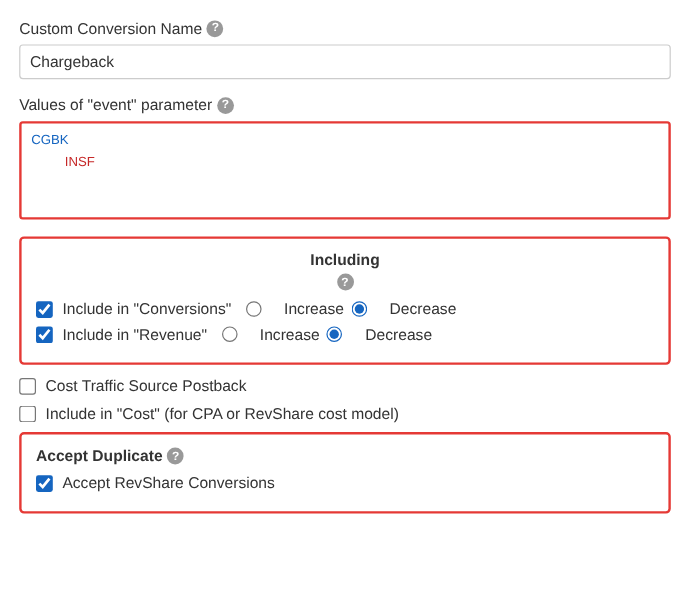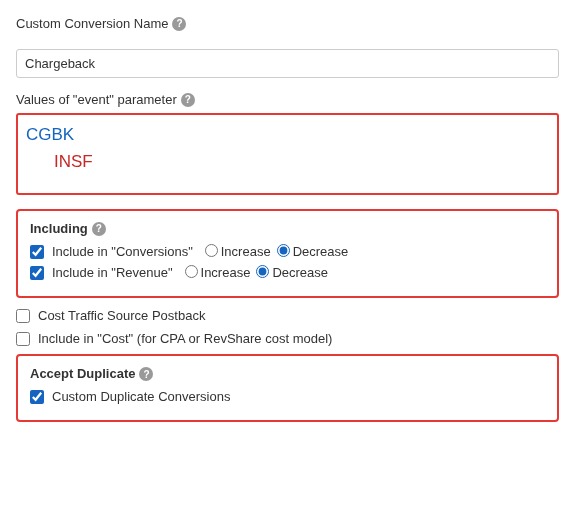--- a/index.html
+++ b/index.html
@@ -36,35 +36,35 @@
     }
     .text-input {
       width: 100%;
       border: 1px solid #ccc;
       border-radius: 3px;
       padding: 6px 8px;
       font-size: 13px;
       color: #333;
       outline: none;
       margin-bottom: 14px;
-      margin-top: 12px;
     }
     .including-box {
       border: 2px solid #e53935;
       border-radius: 4px;
       padding: 10px 12px;
       margin-bottom: 10px;
     }
     .including-title {
       font-weight: bold;
       font-size: 13px;
       display: flex;
       align-items: center;
       gap: 4px;
       margin-bottom: 8px;
+      flex-direction: column;
     }
     .checkbox-row {
       display: flex;
       align-items: center;
       gap: 8px;
       margin-bottom: 6px;
       font-size: 13px;
     }
     .checkbox-row input[type="checkbox"] {
       width: 14px;
@@ -73,22 +73,22 @@
       cursor: pointer;
     }
     .radio-group {
       display: flex;
       align-items: center;
       gap: 6px;
       margin-left: 4px;
     }
     .radio-group label {
       display: flex;
-      align-items: flex-start;
-      gap: 3px;
+      align-items: center;
+      gap: 19px;
       cursor: pointer;
     }
     .radio-group input[type="radio"] {
       accent-color: #1565c0;
       cursor: pointer;
     }
     .plain-checkbox-row {
       display: flex;
       align-items: center;
       gap: 8px;
@@ -137,21 +137,21 @@
 
 
 
 <style>
   .event-textarea-display {
     width: 100%;
     min-height: 82px;
     border: 2px solid #e53935;
     border-radius: 3px;
     padding: 6px 8px;
-    font-size: 17px;
+    font-size: 11px;
     line-height: 1.6;
     margin-bottom: 14px;
     font-family: Arial, sans-serif;
   }
 </style>
 <div class="event-textarea-display" contenteditable="true" style="">
   <div><span class="cgbk">CGBK</span></div>
   <div><span class="insf" style="color:#c62828;margin-left:28px;">INSF</span></div>
 </div>
 
@@ -206,18 +206,18 @@
 </div>
 
 
 <div class="accept-box">
   <div class="accept-title">
     <span>Accept Duplicate</span>
     <span class="help-icon">?</span>
   </div>
   <div class="checkbox-row">
     <input type="checkbox" checked="" style="">
-    <span>Custom Duplicate Conversions</span>
+    <span>Accept RevShare Conversions</span>
   </div>
 </div>
 
 
 
 
 </body></html>

